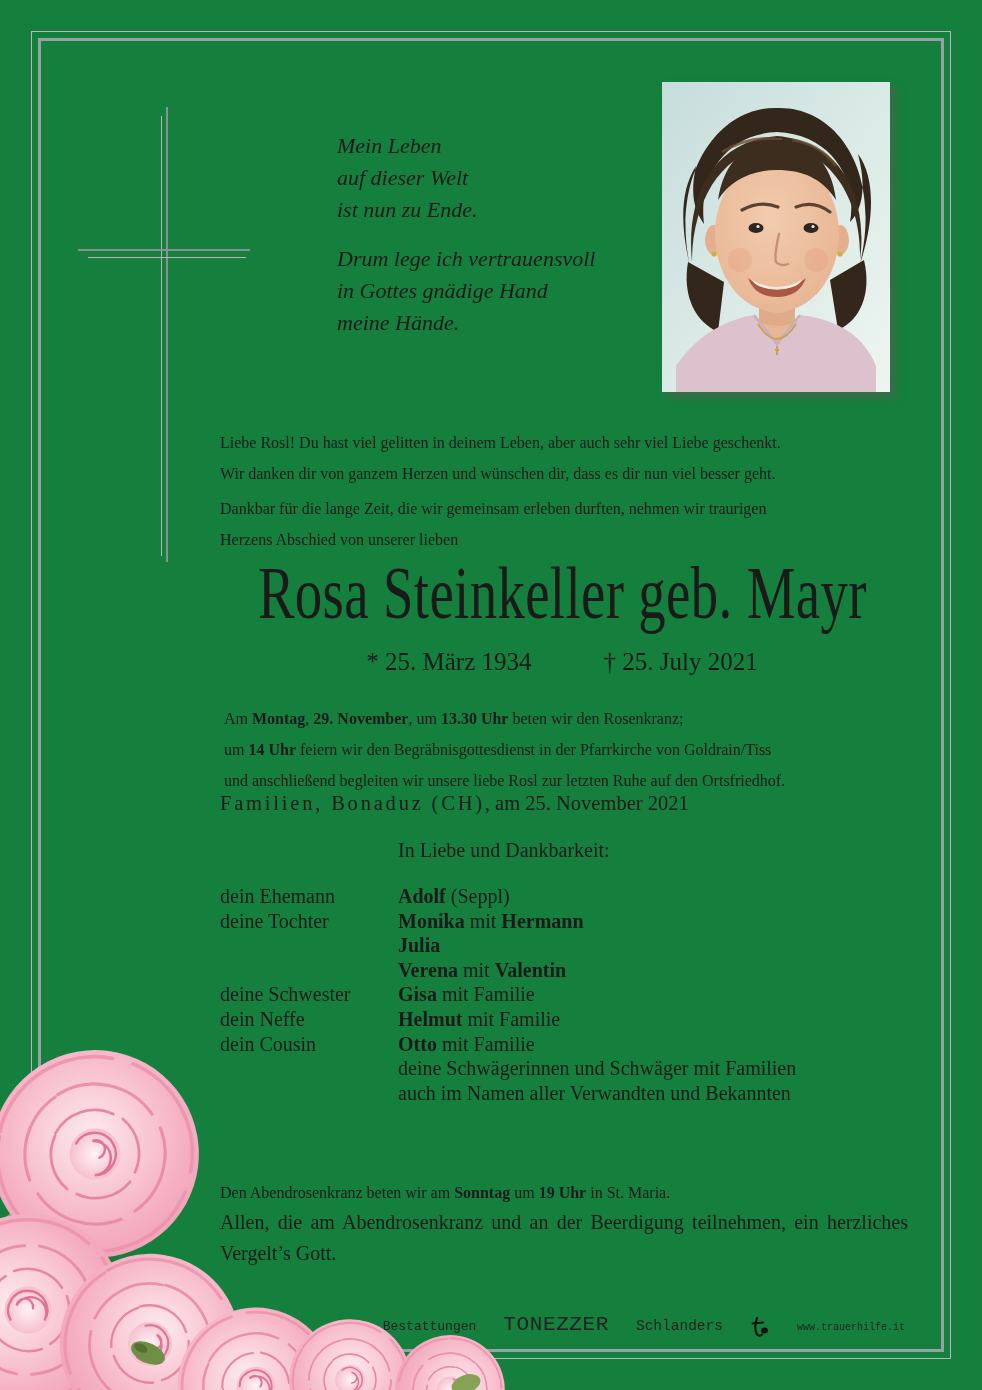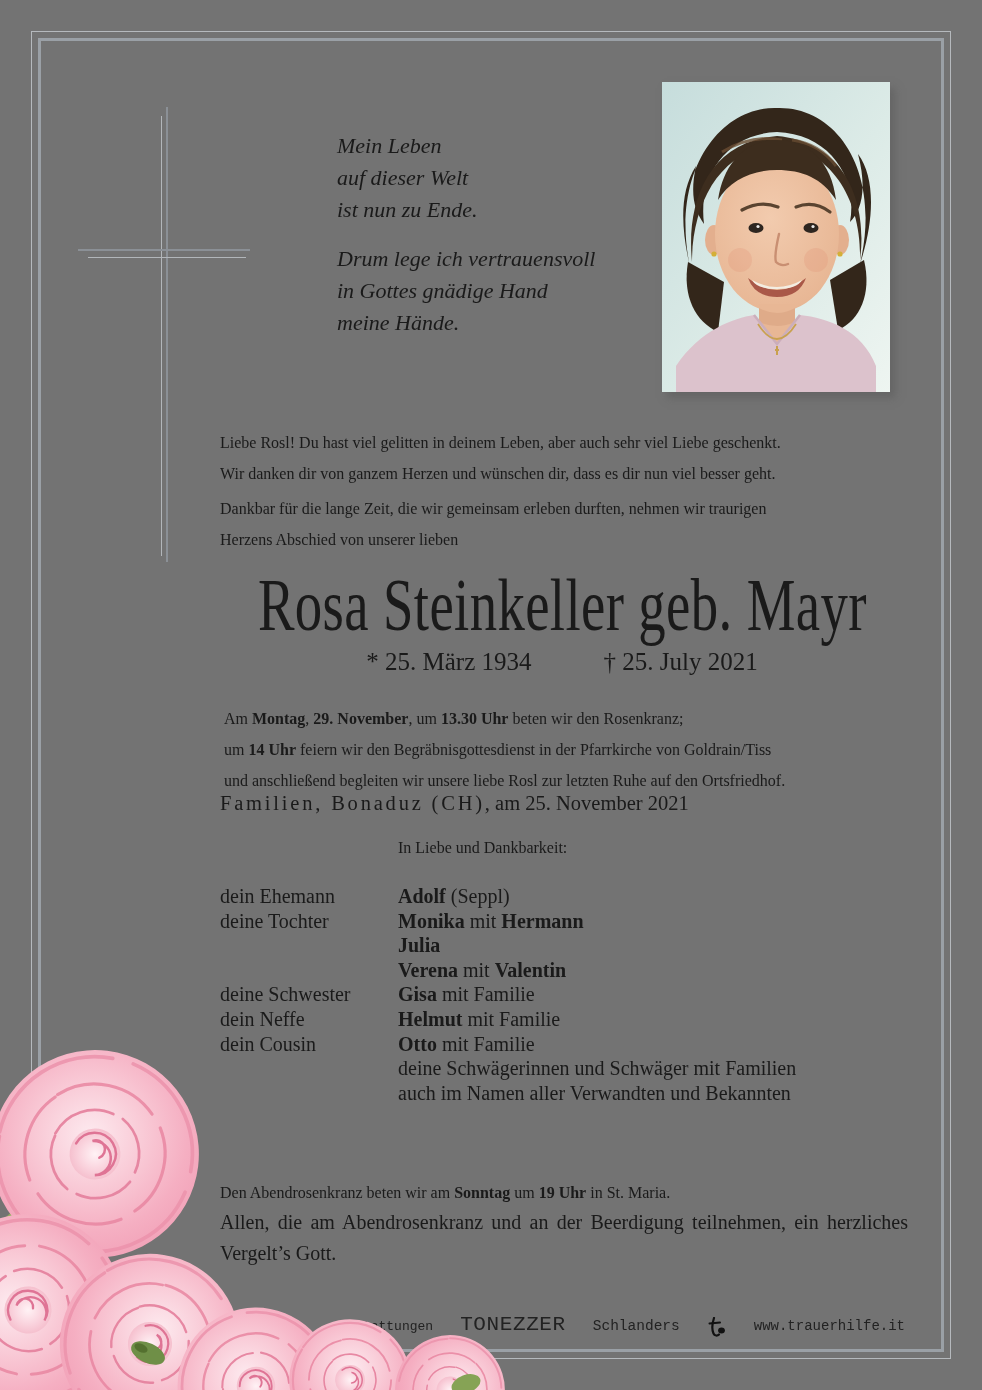--- a/index.html
+++ b/index.html
@@ -1,46 +1,46 @@
 <!DOCTYPE html>
 <html><head>
 <meta charset="utf-8">
 <style>
   html,body{margin:0;padding:0;background:#fff;}
-  .page{position:relative;width:982px;height:1390px;background:#737373;overflow:hidden;
+  .page{position:relative;width:982px;height:1390px;background:#15803d;overflow:hidden;
         color:#1a1a1a;font-family:"Liberation Serif","DejaVu Serif",serif;}
   .frame-outer{position:absolute;inset:31px;border:1px solid #b5b9bd;}
   .frame-inner{position:absolute;inset:38px;border:3px solid #9aa0a6;}
   .cross-line{position:absolute;background:#8b9096;}
   .cross-echo{position:absolute;background:#b2b6ba;}
   .poem{position:absolute;left:337px;top:130px;font-style:italic;font-size:22px;line-height:32px;}
   .stanza2{margin-top:17px;}
   .photo{position:absolute;left:662px;top:82px;width:228px;height:310px;
          box-shadow:5px 6px 8px rgba(90,90,90,.55);}
   .para{position:absolute;font-size:16px;line-height:31px;white-space:nowrap;}
   #p1{left:220px;top:427px;}
   #p2{left:220px;top:493px;}
-  .title{position:absolute;left:212px;top:556px;width:700px;display:flex;justify-content:center;white-space:nowrap;margin-top:12px;}
+  .title{position:absolute;left:212px;top:556px;width:700px;display:flex;justify-content:center;white-space:nowrap;}
   .title span{font-size:74px;line-height:74px;transform:scaleX(.74);transform-origin:center;letter-spacing:.5px;}
   .dates{position:absolute;left:212px;top:648px;width:700px;display:flex;justify-content:center;gap:72px;font-size:25px;}
   #funeral{left:224px;top:703px;}
   .dateline{position:absolute;left:220px;top:792px;font-size:20.5px;}
   .dateline .spaced{letter-spacing:2.8px;}
-  .closing{position:absolute;left:398px;top:839px;font-size:16px;}
+  .closing{position:absolute;left:398px;top:839px;font-size:20px;}
   .family{position:absolute;left:220px;top:884px;font-size:20px;line-height:24.6px;}
   .family-row{display:grid;grid-template-columns:178px auto;}
   #abend{left:220px;top:1177px;}
   #vergelt{position:absolute;left:220px;top:1207px;width:688px;font-size:20px;line-height:31px;
            text-align:justify;}
   .footer{position:absolute;top:1313px;right:77px;display:flex;align-items:baseline;gap:27px;
           font-family:Liberation Mono, monospace;color:#222;text-align:center;}
   .footer .prefix{font-size:13px;}
   .footer .brand{font-size:21px;letter-spacing:.6px;font-weight:400;}
   .footer .city{font-size:14.5px;}
-  .footer .url{font-size:14px;}
+  .footer .url{font-size:10px;}
   .logo{align-self:center;position:relative;top:2px;}
   .roses{position:absolute;left:-2px;top:1012px;z-index:5;}
   b{font-weight:bold;}
 </style>
 </head>
 <body>
 
 <div class="page">
 
   <div class="frame-outer"></div>

